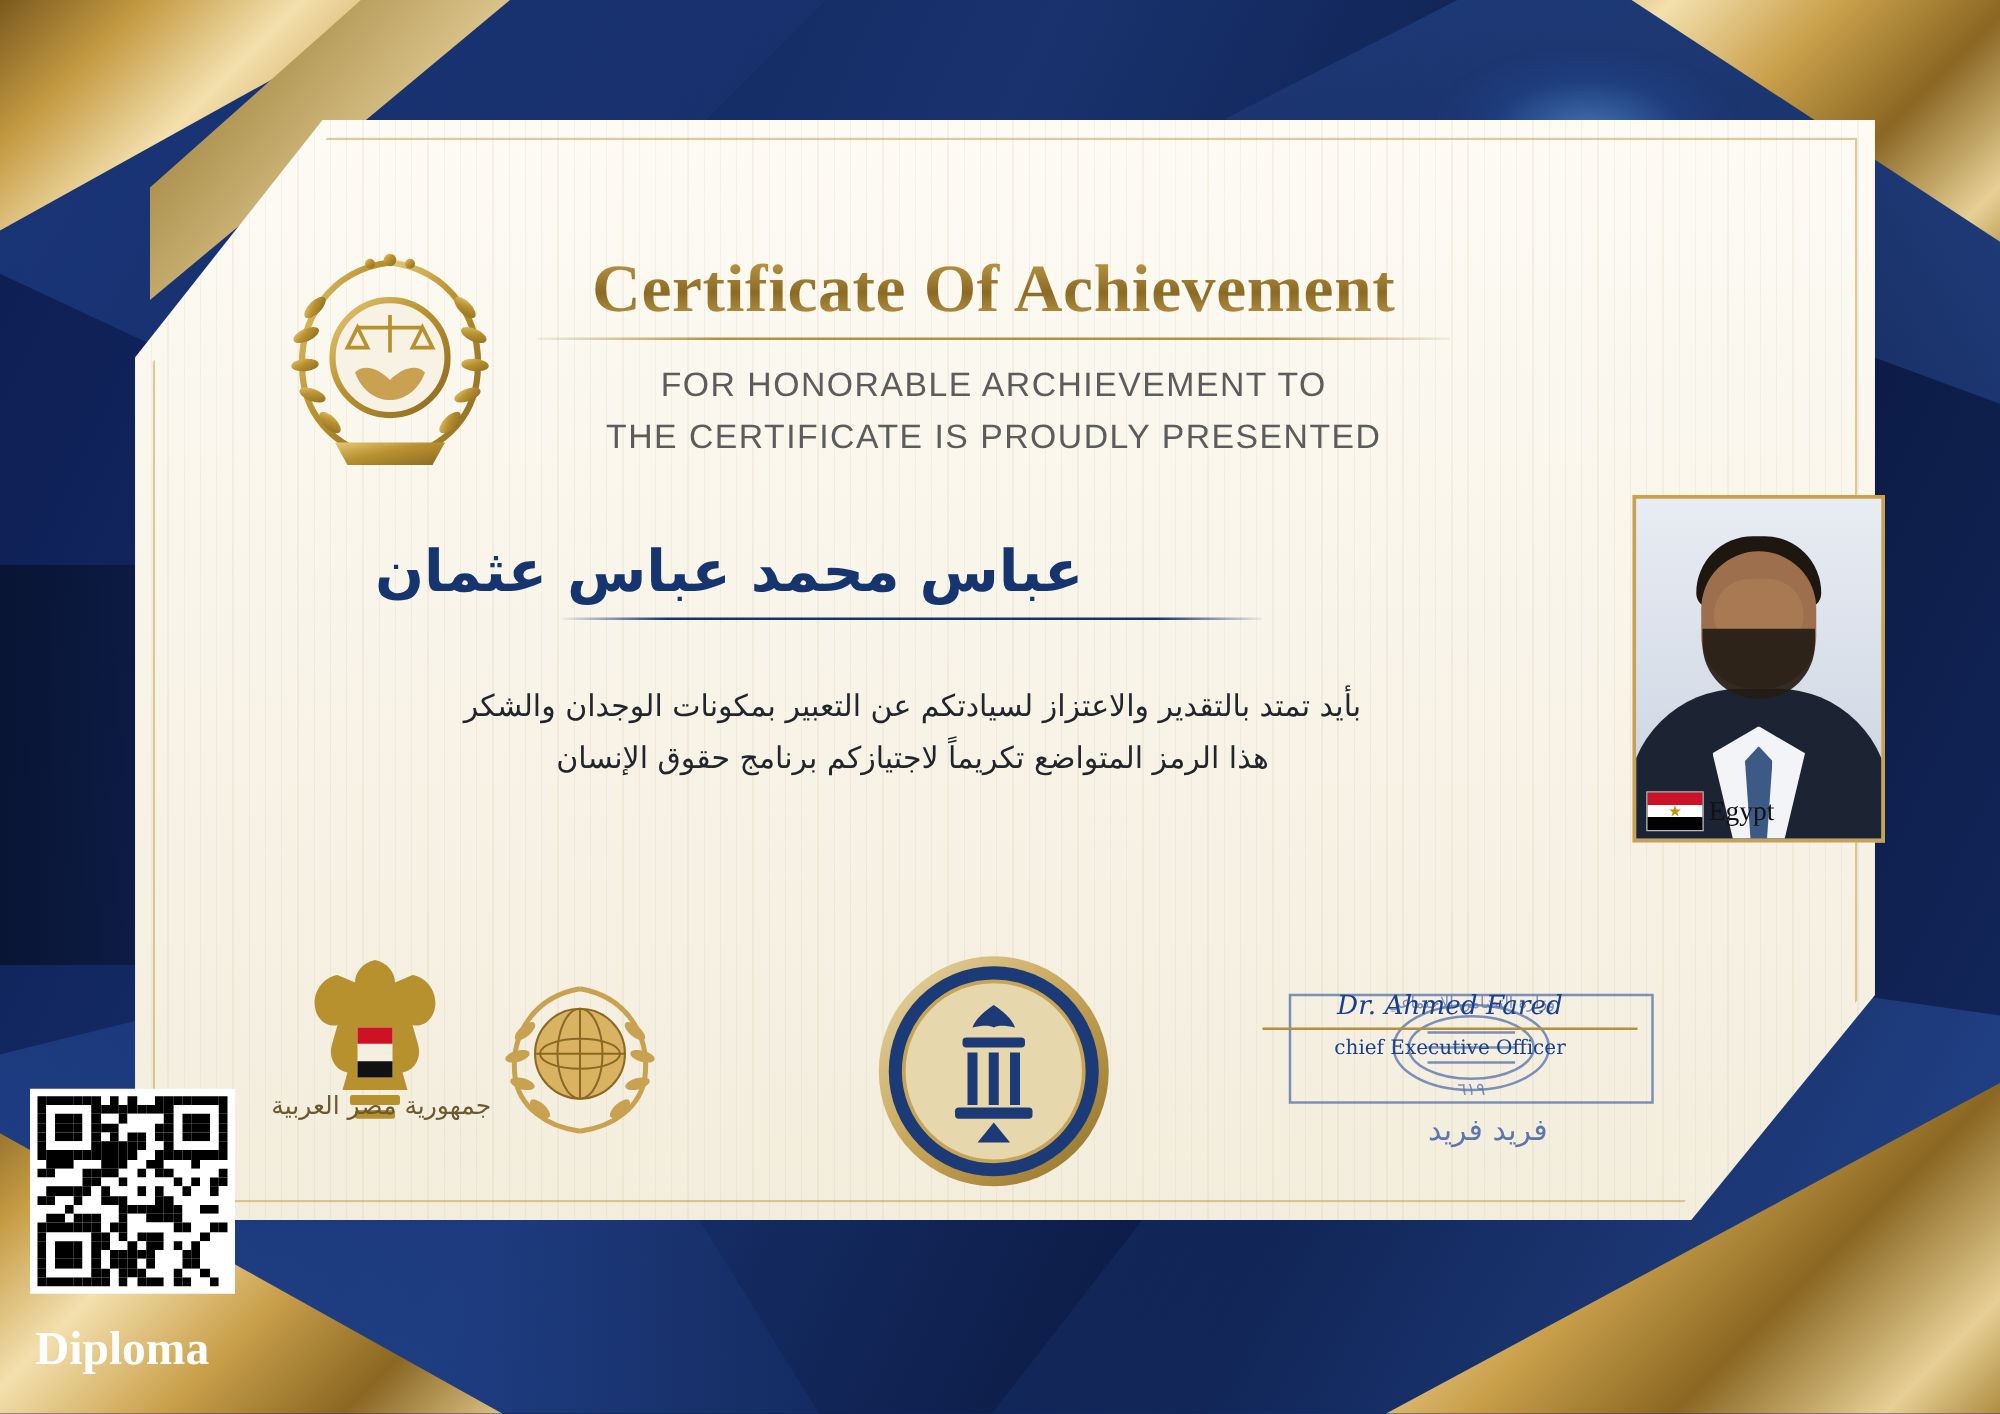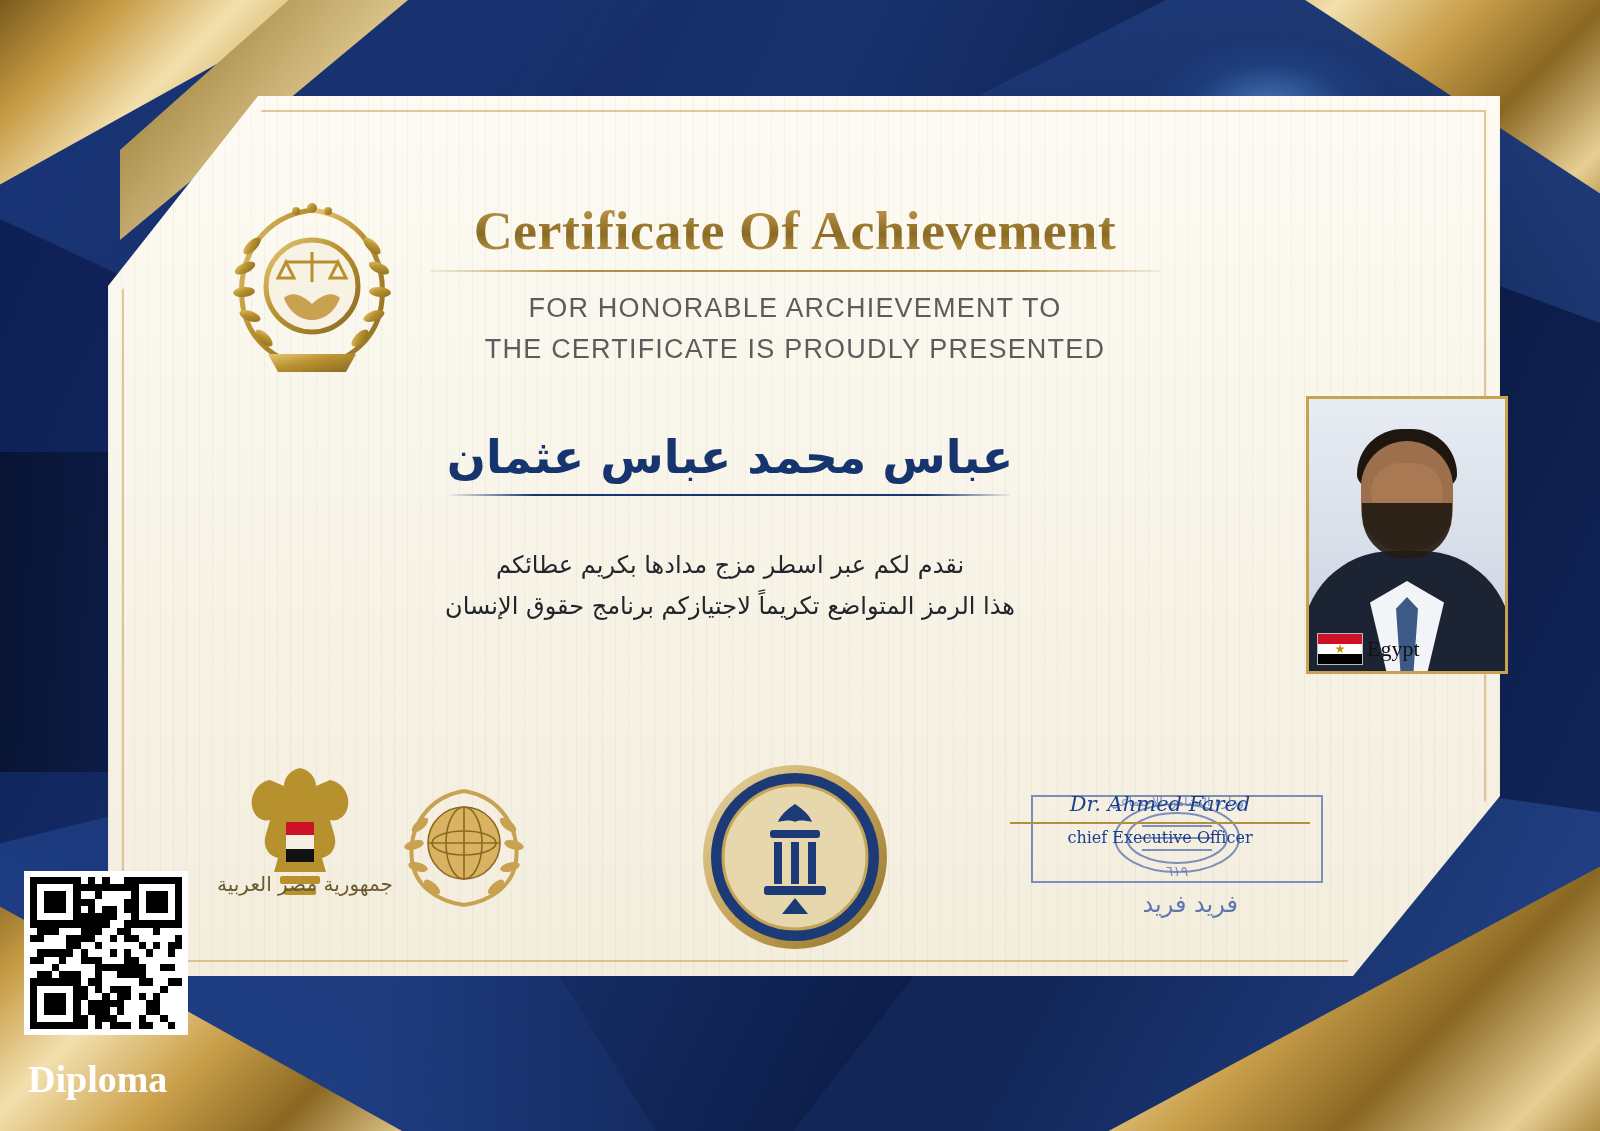--- a/index.html
+++ b/index.html
@@ -156,21 +156,21 @@
     letter-spacing: 1.2px;
     color: #5c5c5c;
     line-height: 1.5;
     margin: 0;
   }
 
   .recipient {
     position: absolute;
     top: 430px; left: 300px;
     width: 860px;
-    text-align: center;
+    text-align: left;
     direction: rtl;
   }
   .recipient-name {
     font-size: 46px;
     font-weight: bold;
     color: #16356f;
     font-family: "DejaVu Sans", sans-serif;
     margin: 0 0 10px;
   }
   .recipient-rule {
@@ -448,21 +448,21 @@
       <p class="subtitle">FOR HONORABLE ARCHIEVEMENT TO</p>
       <p class="subtitle">THE CERTIFICATE IS PROUDLY PRESENTED</p>
     </div>
 
     <div class="recipient">
       <p class="recipient-name">عباس محمد عباس عثمان</p>
       <div class="recipient-rule"></div>
     </div>
 
     <div class="body-text">
-      <p>نقدم لكم عبر اسطر مزج مدادها بكريم عطائكم</p>
+      <p>بأيد تمتد بالتقدير والاعتزاز لسيادتكم عن التعبير بمكونات الوجدان والشكر</p>
       <p>هذا الرمز المتواضع تكريماً لاجتيازكم برنامج حقوق الإنسان</p>
     </div>
 
     <div class="photo-frame">
       <div class="photo-bg"></div>
       <div class="ph-body"></div>
       <div class="ph-shirt"></div>
       <div class="ph-tie"></div>
       <div class="ph-hair"></div>
       <div class="ph-head"></div>

